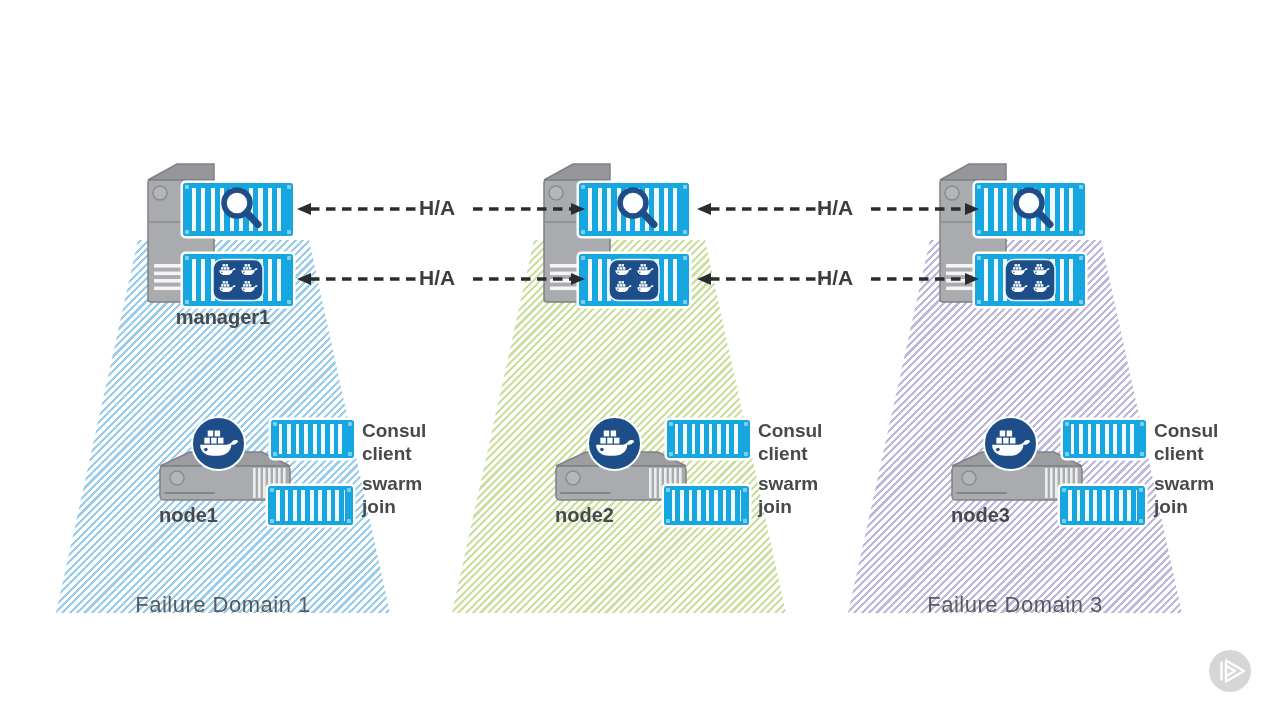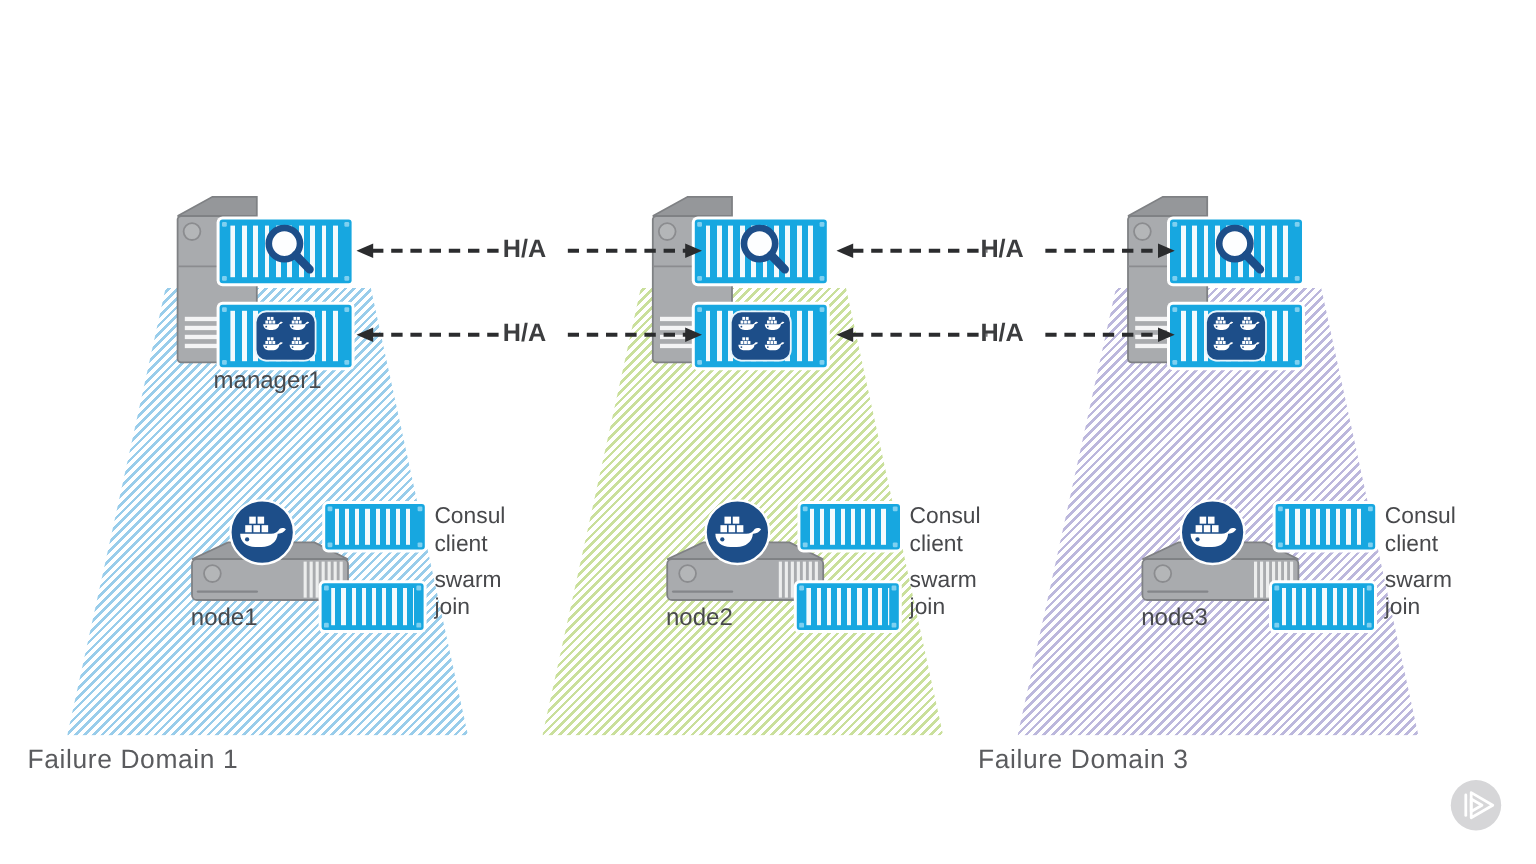--- a/index.html
+++ b/index.html
@@ -26,26 +26,26 @@
   .bolt{position:absolute;width:4px;height:4px;background:#7fd0f0;border-radius:1px;}
   .bolt.tl{left:2px;top:2px;} .bolt.tr{right:2px;top:2px;}
   .bolt.bl{left:2px;bottom:2px;} .bolt.br{right:2px;bottom:2px;}
   .m1{left:183px;top:183px;width:110px;height:53px;}
   .m2{left:183px;top:254px;width:110px;height:52px;}
   .n1{left:271px;top:420px;width:83px;height:38px;}
   .n2{left:268px;top:486px;width:85px;height:39px;}
   .cont svg.icon{position:absolute;inset:0;}
 
   
-  .lbl{position:absolute;font-weight:normal;color:#48494c;}
+  .lbl{position:absolute;font-weight:bold;color:#48494c;}
   .manager-lbl{left:133px;top:306px;width:180px;text-align:center;font-size:20px;}
   .node-lbl{left:159px;top:504px;width:130px;text-align:left;font-size:20px;}
   .side-lbl{left:362px;font-size:19px;line-height:23px;white-space:pre-line;}
   .side-consul{top:419px;} .side-swarm{top:472px;}
-  .domain-lbl{position:absolute;left:23px;top:620px;width:400px;text-align:left;
+  .domain-lbl{position:absolute;left:23px;top:592px;width:400px;text-align:center;
               font-size:22px;font-weight:400;color:#5a5b5e;letter-spacing:.5px;}
   .ha-lbl{position:absolute;width:58px;text-align:left;font-size:21px;font-weight:bold;color:#3c3d3f;}
 </style>
 </head>
 <body>
 
 <svg width="0" height="0" style="position:absolute" aria-hidden="true">
   <symbol id="whale-sym" viewBox="0 0 40 30">
     <path d="M3 16 L27.5 16 C30.5 16 33 14.4 34.2 12.2 C35.8 11 38.2 11.2 39.3 12.5 C38 14.6 35.8 16 33.2 16 L32.8 16 C32.3 22.3 27.2 26.5 20 26.5 L15 26.5 C8 26.5 3 22.4 3 16 Z" fill="#ffffff"></path>
     <rect x="7" y="9.2" width="5.2" height="5.6" fill="#ffffff"></rect>

